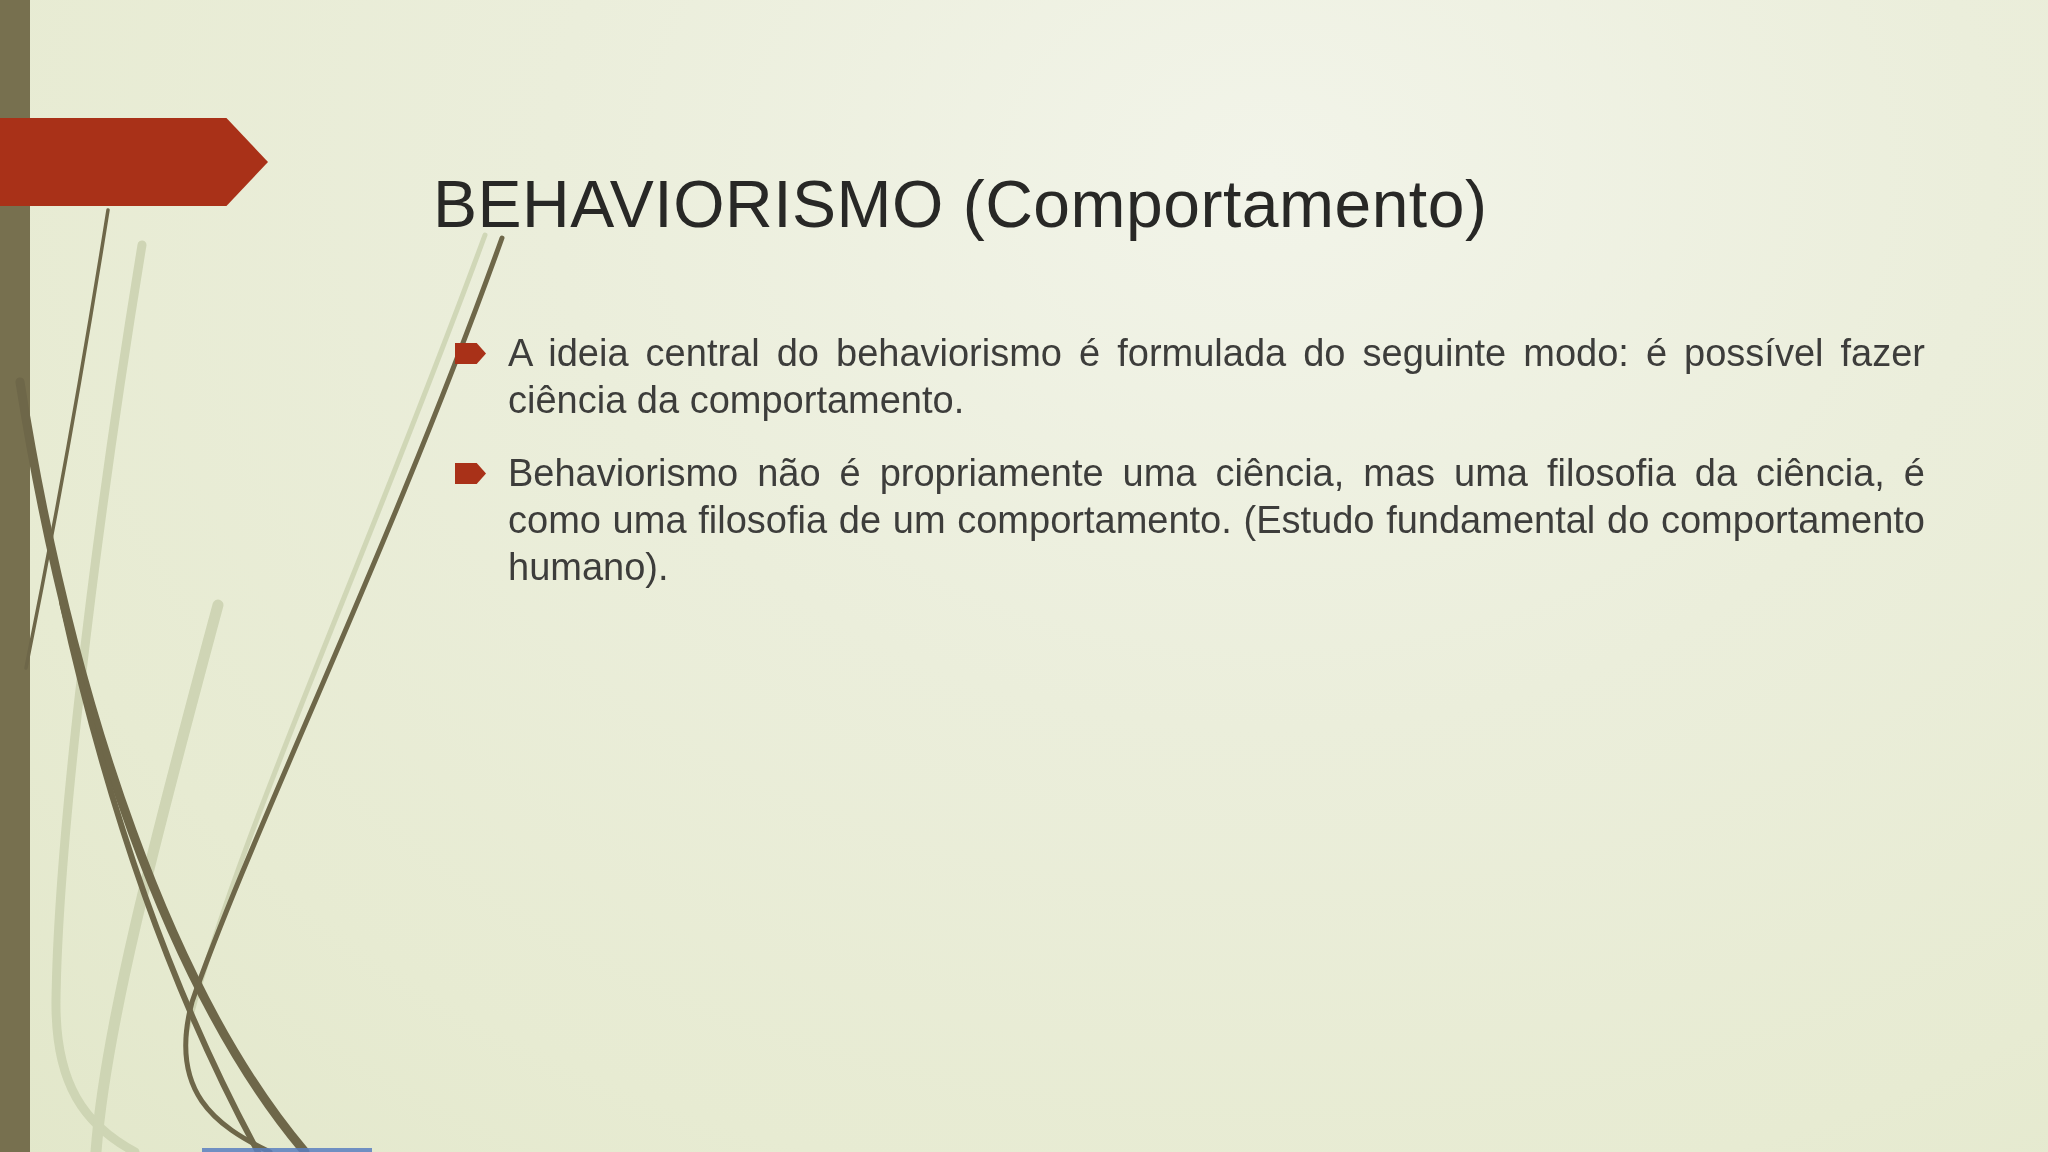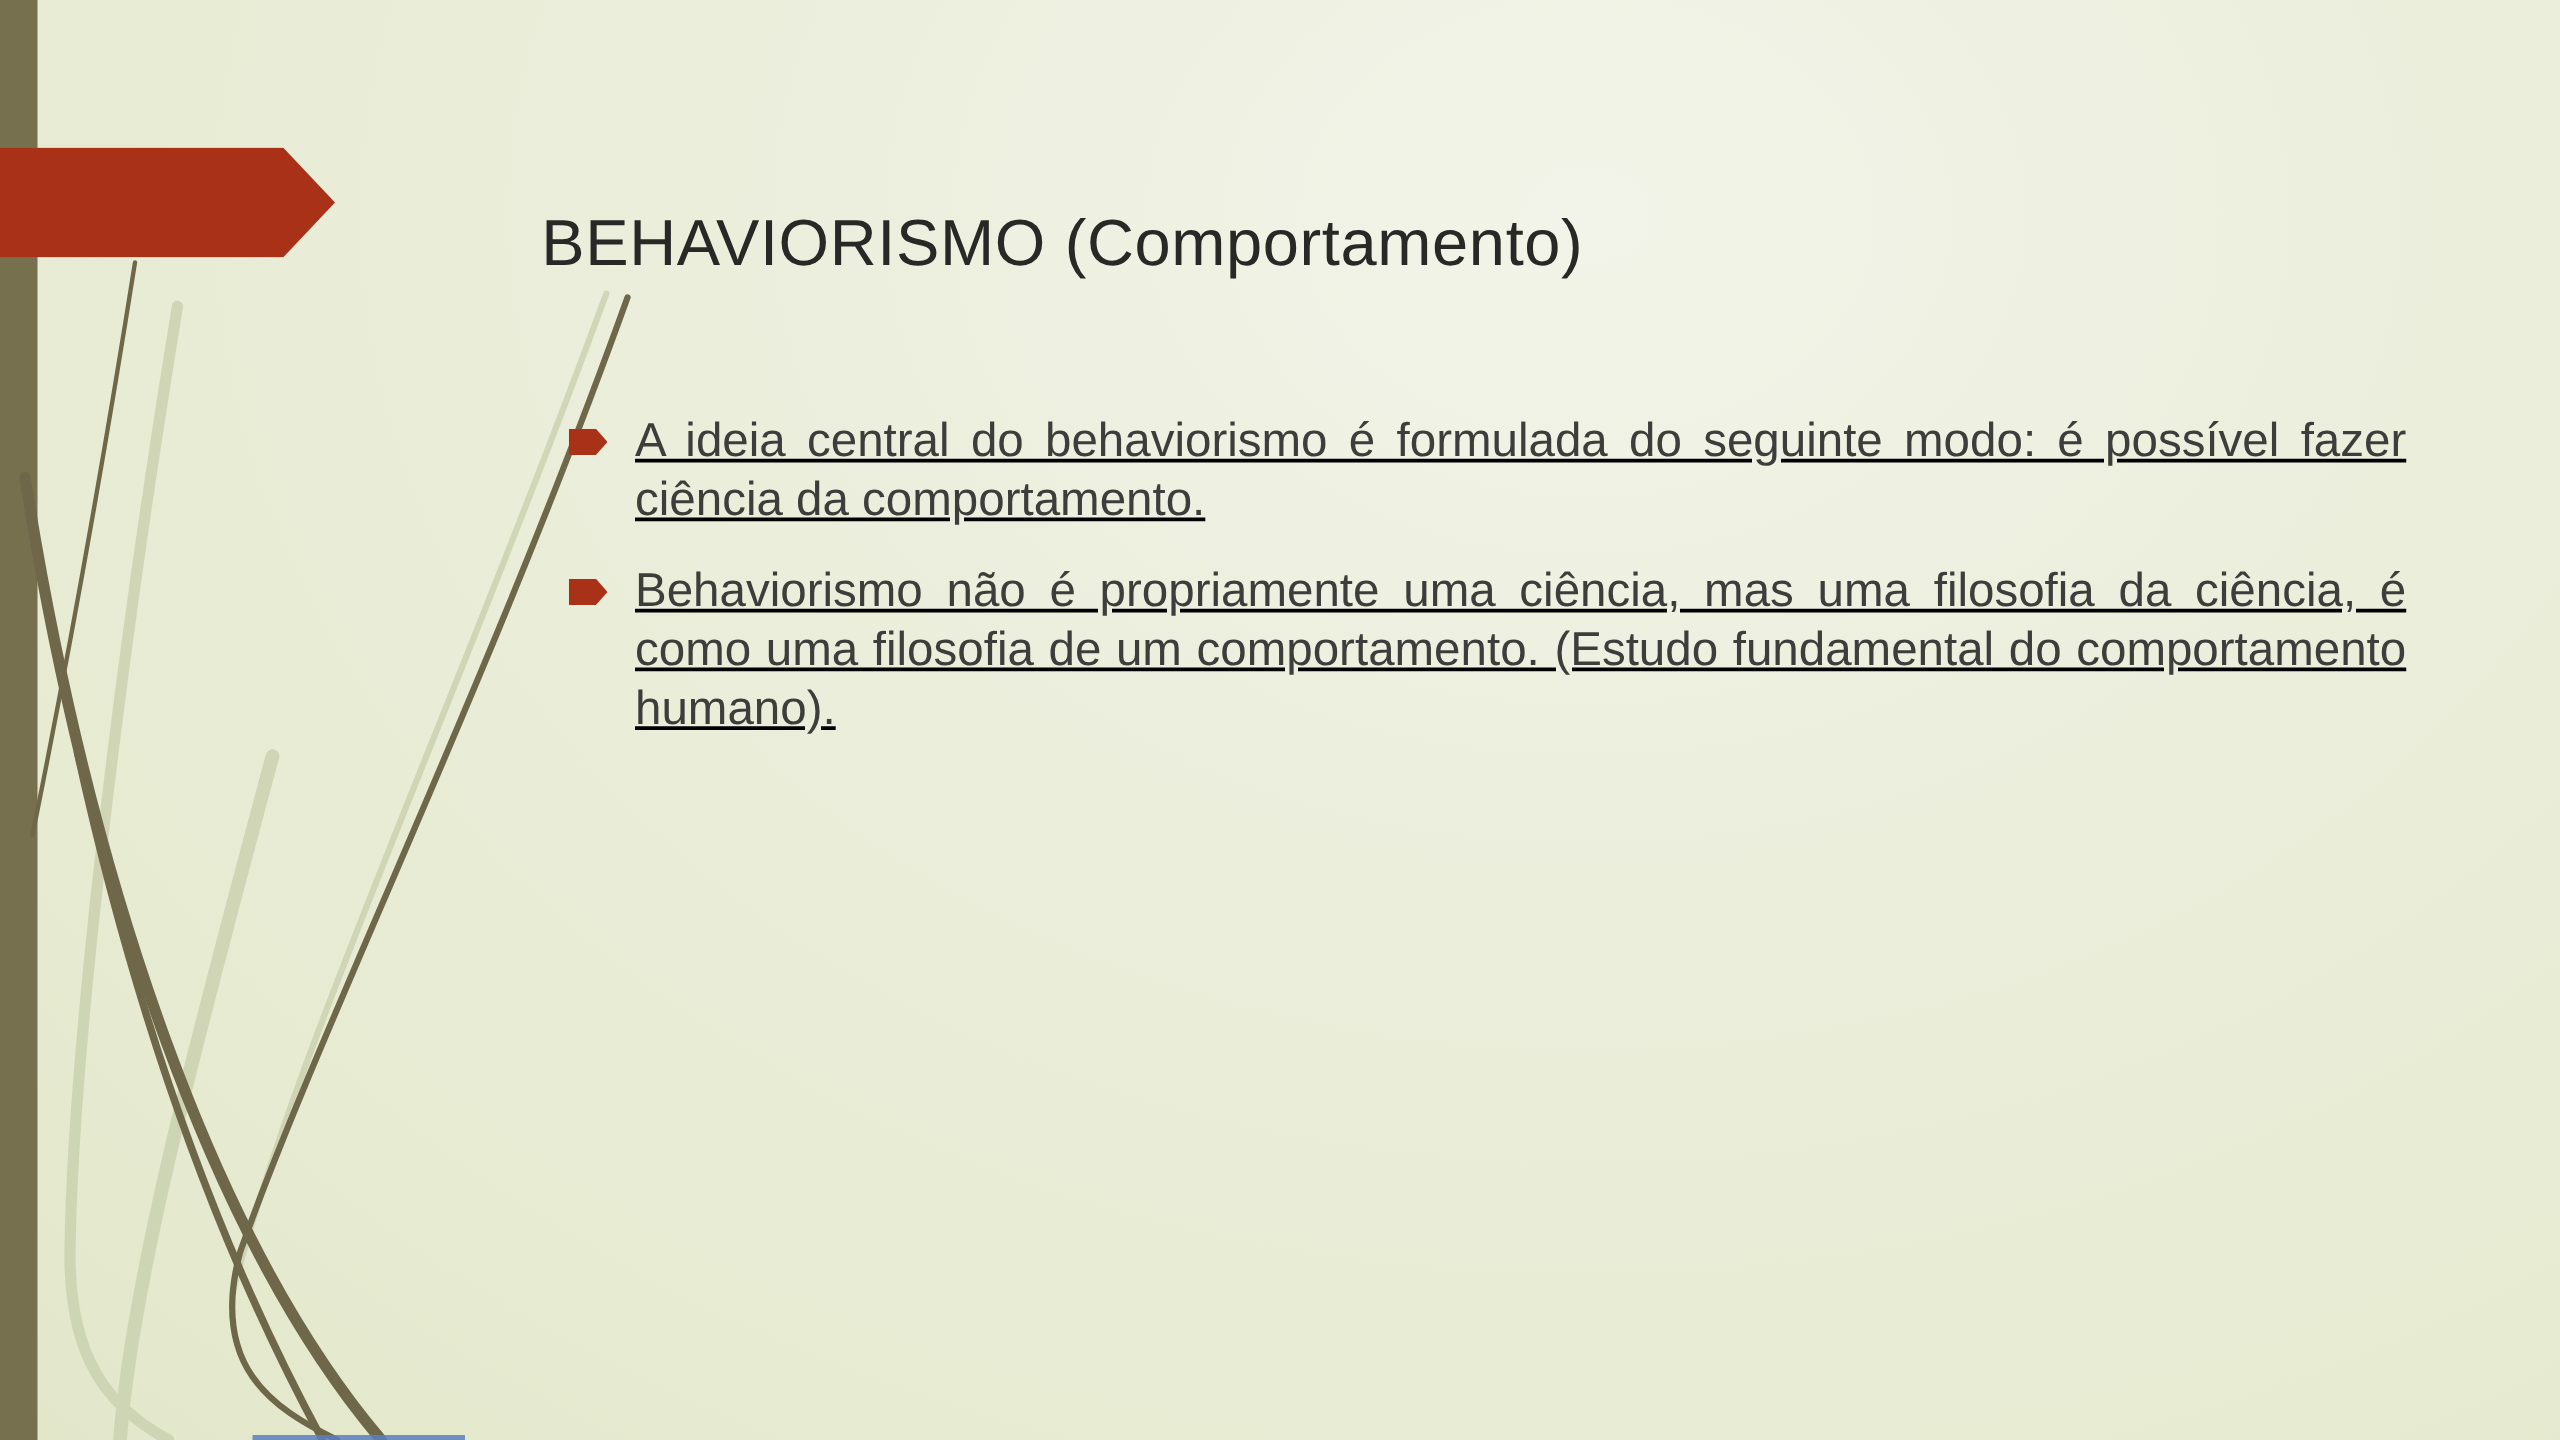--- a/index.html
+++ b/index.html
@@ -16,26 +16,26 @@
   }
   .grass{position:absolute;left:0;top:150px;pointer-events:none;}
   .title-arrow{
     position:absolute;left:0;top:118px;width:268px;height:88px;
     background:#a93118;
     -webkit-clip-path:polygon(0 0,84.5% 0,100% 50%,84.5% 100%,0 100%);
     clip-path:polygon(0 0,84.5% 0,100% 50%,84.5% 100%,0 100%);
   }
   .title{
     position:absolute;left:433px;top:112px;width:1500px;
-    font-size:52px;line-height:96px;font-weight:400;
+    font-size:66px;line-height:96px;font-weight:400;
     color:#282826;letter-spacing:0.5px;white-space:nowrap;
   }
   .bullets{
     position:absolute;left:455px;top:330px;width:1470px;
-    list-style:none;margin:0;padding:0;text-decoration:underline;
+    list-style:none;margin:0;padding:0;
   }
   .bullet-item{
     display:flex;align-items:flex-start;
     margin:0 0 26px 0;
   }
   .bullet-marker{
     flex:0 0 auto;width:31px;height:21px;margin:13px 22px 0 0;
     background:#a93118;
     -webkit-clip-path:polygon(0 0,70% 0,100% 50%,70% 100%,0 100%);
     clip-path:polygon(0 0,70% 0,100% 50%,70% 100%,0 100%);

